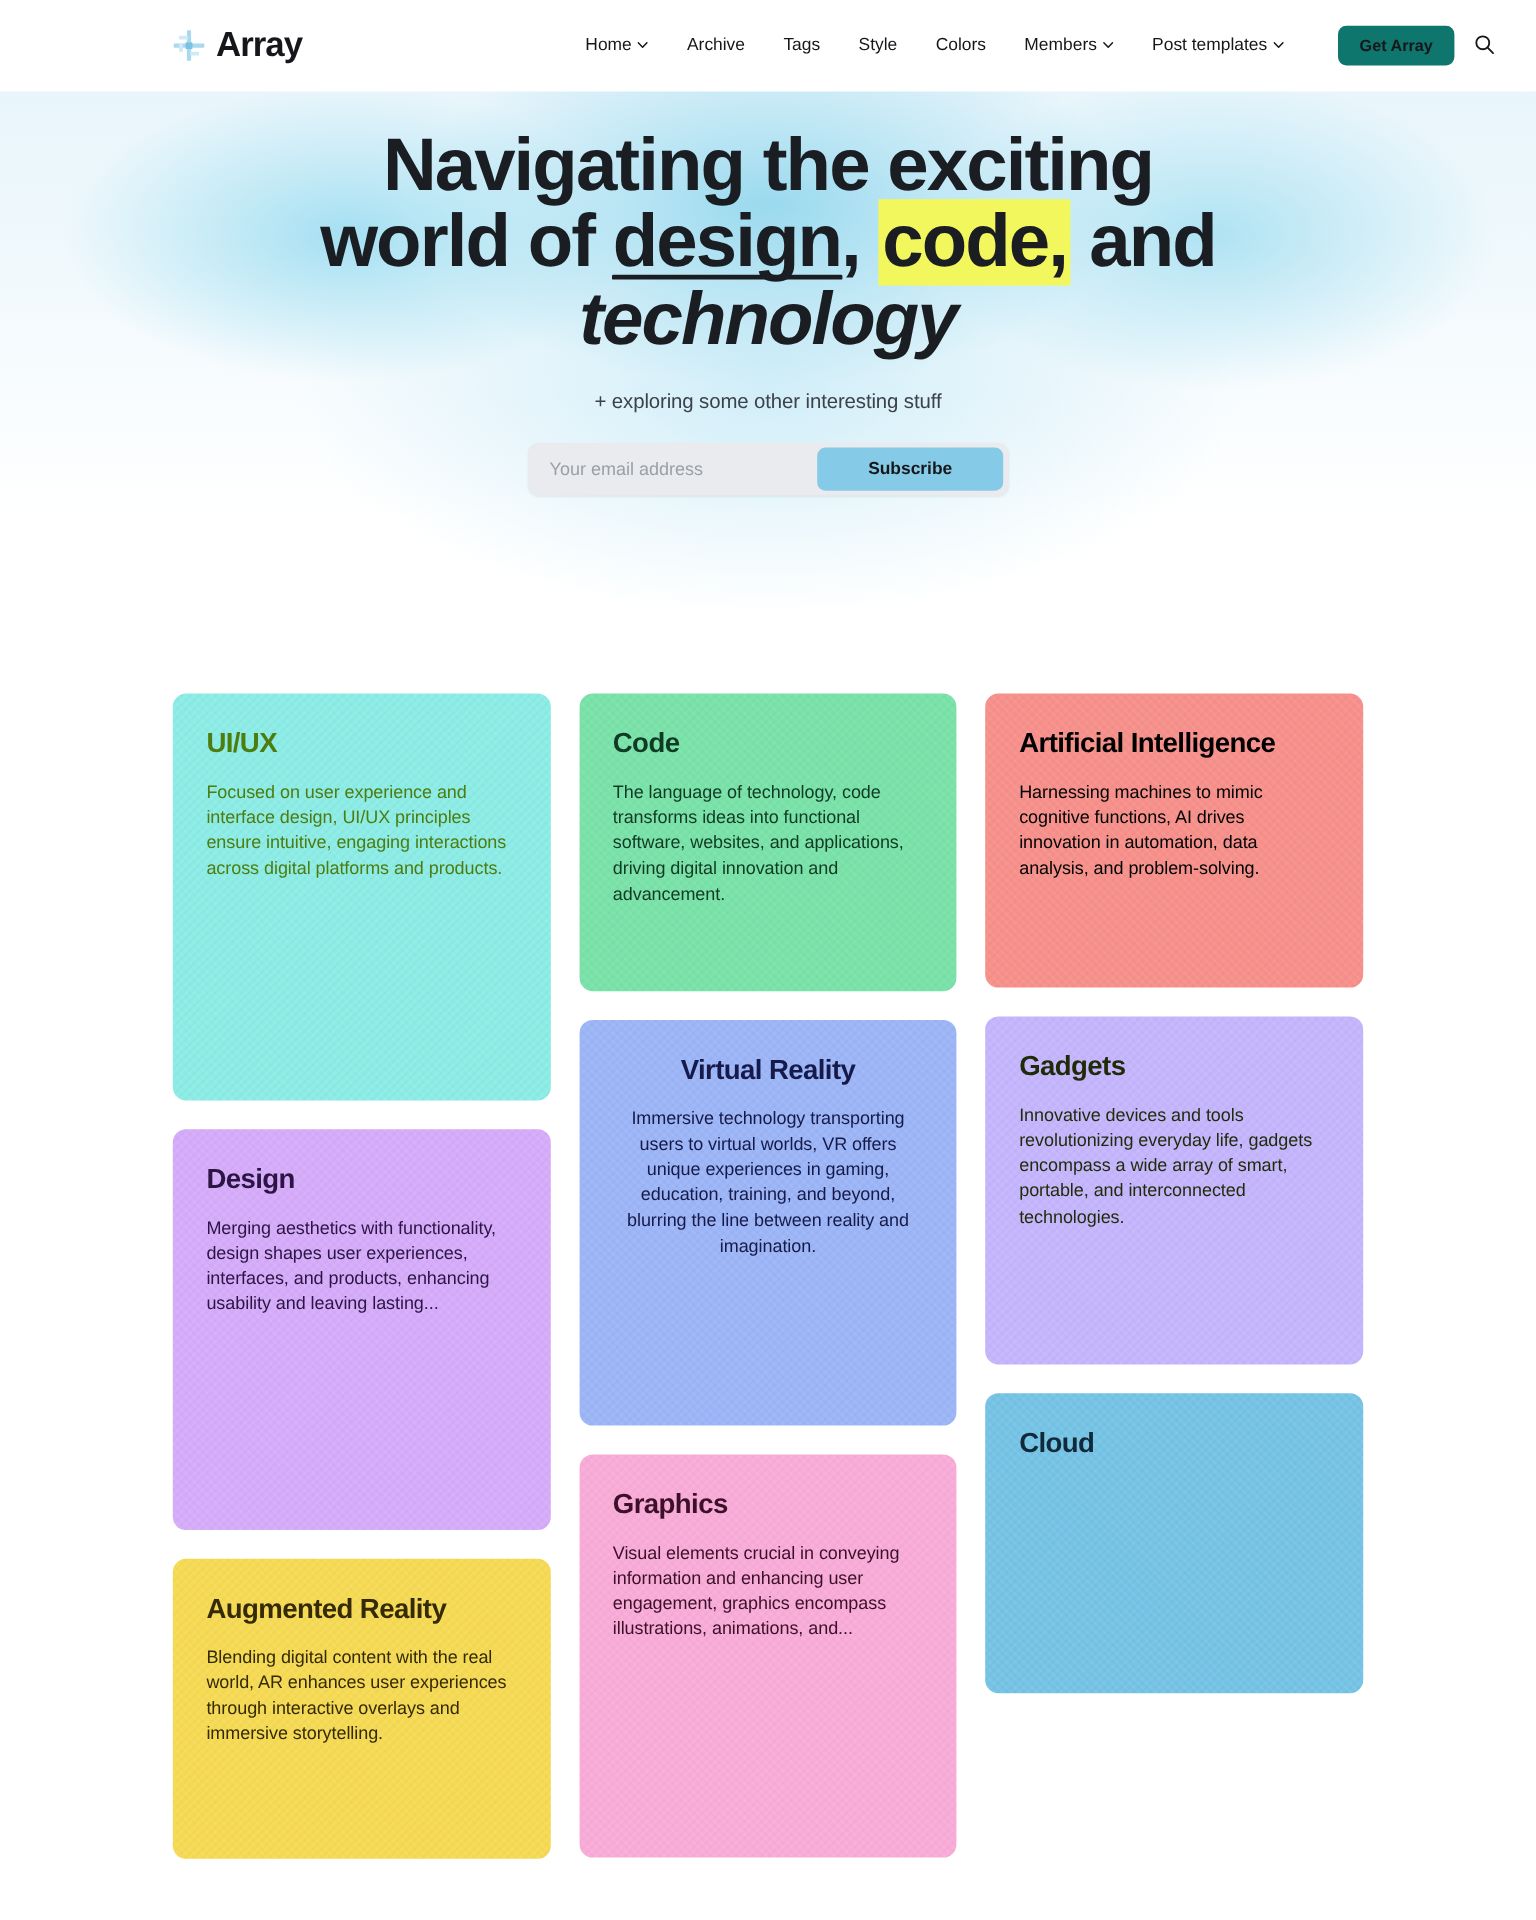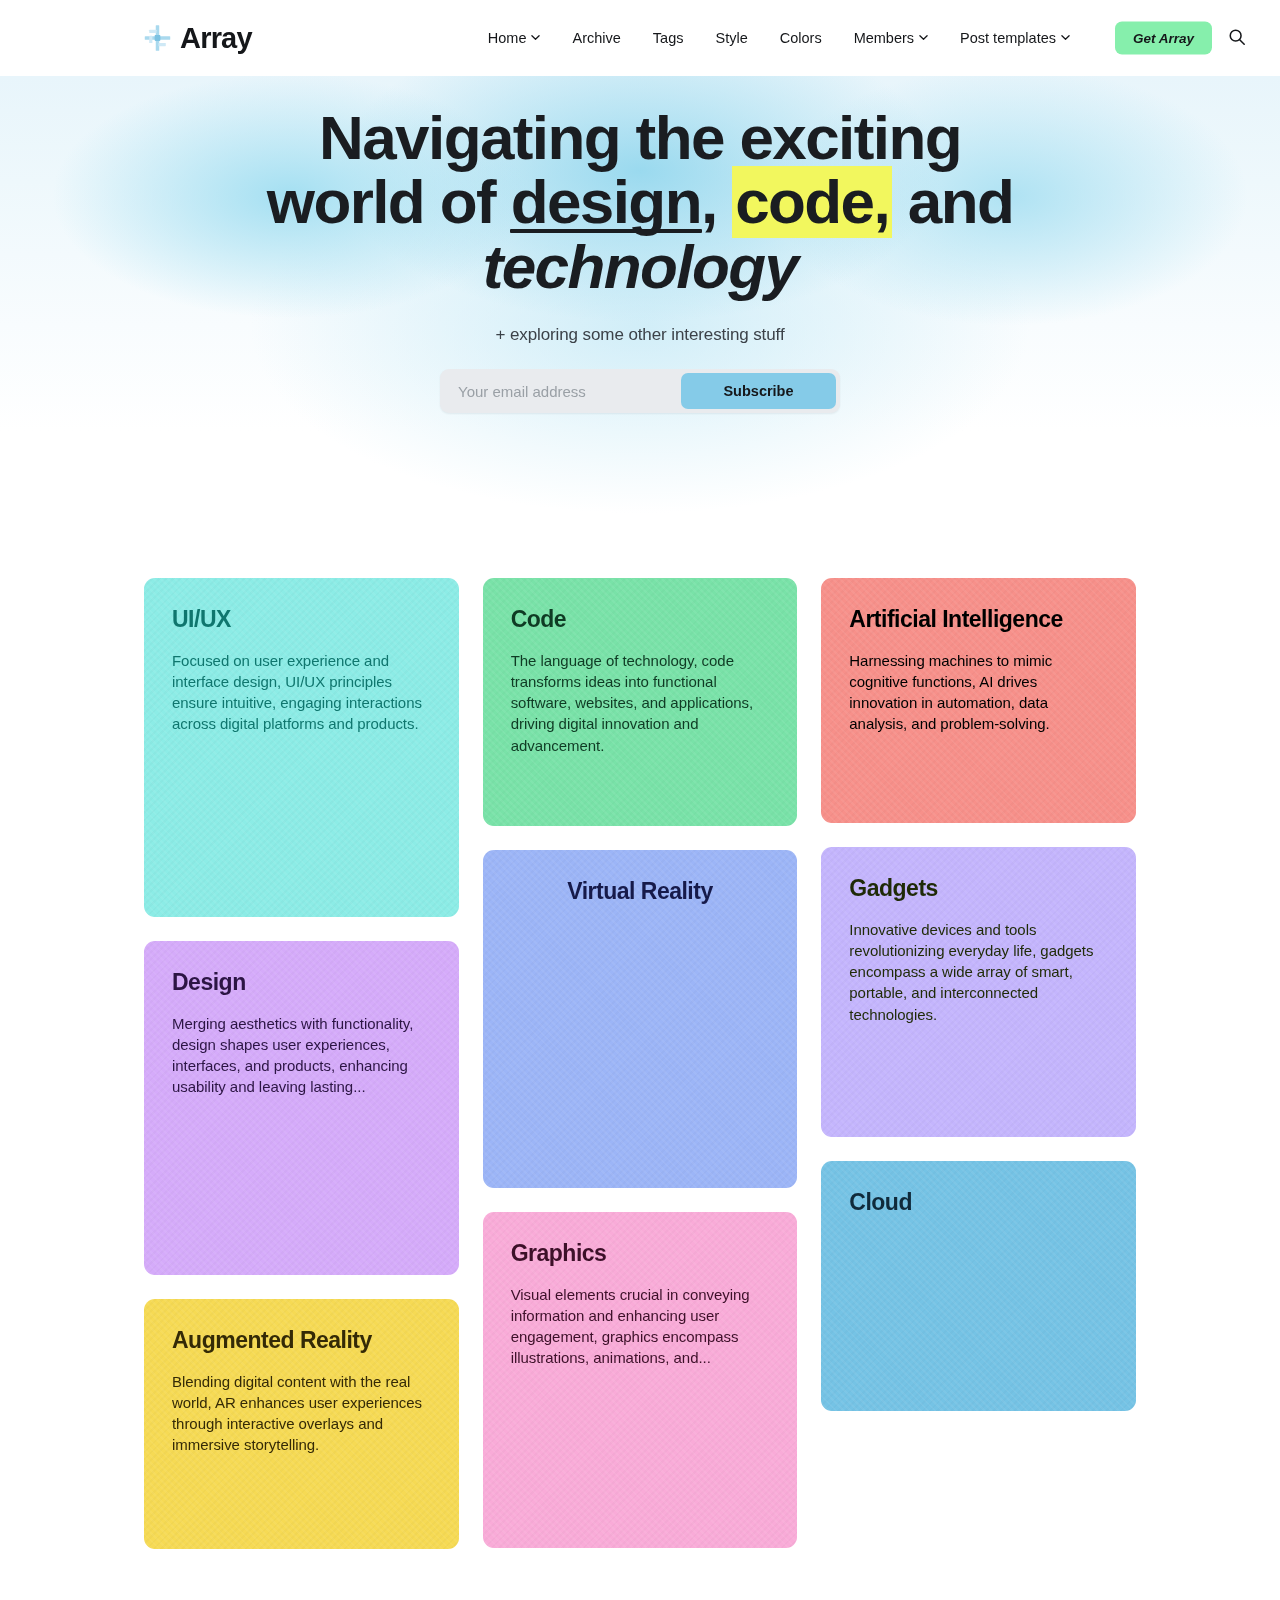--- a/index.html
+++ b/index.html
@@ -32,23 +32,23 @@
   }
   .nav-item{
     display:flex; align-items:center; gap:5px;
     font-size:14.5px; color:#15171a; padding:6px 14px;
     white-space:nowrap; cursor:pointer; text-decoration:none;
   }
   .caret{ display:inline-block; width:9px; height:9px; position:relative; top:-1px;}
   .caret svg{ display:block; }
   .cta{
     position:absolute; right:68px; top:50%; transform:translateY(-50%);
-    background:#86efac; color:#15171a; border:none; border-radius:7px;
+    background:#0f766e; color:#15171a; border:none; border-radius:7px;
     font-size:13.5px; font-weight:700; font-family:inherit;
-    padding:0 18px; height:33px; cursor:pointer; white-space:nowrap;font-style:italic;
+    padding:0 18px; height:33px; cursor:pointer; white-space:nowrap;
   }
   .search-btn{
     position:absolute; right:28px; top:50%; transform:translateY(-50%);
     width:30px; height:30px; border:none; background:transparent; cursor:pointer;
     display:flex; align-items:center; justify-content:center;
   }
 
   
   .hero{
     position:absolute; top:76px; left:0; width:1280px; height:480px;
@@ -220,21 +220,21 @@
       <p class="hero-sub">+ exploring some other interesting stuff</p>
       <form class="subscribe-form">
         <input class="email-input" type="email" placeholder="Your email address" style="">
         <button class="subscribe-btn" type="submit">Subscribe</button>
       </form>
     </div>
   </section>
 
   <main class="grid">
 
-    <a class="card" href="#" style="background: rgb(140, 236, 230); color: #0f766e; min-height: 339px;">
+    <a class="card" href="#" style="background: rgb(140, 236, 230); color: #4d7c0f; min-height: 339px;">
       <div class="card-title">UI/UX</div>
       <div class="card-text">Focused on user experience and interface design, UI/UX principles ensure intuitive, engaging interactions across digital platforms and products.</div>
     </a>
 
     <a class="card" href="#" style="background: rgb(213, 171, 250); color: rgb(44, 21, 68); min-height: 334px;">
       <div class="card-title">Design</div>
       <div class="card-text">Merging aesthetics with functionality, design shapes user experiences, interfaces, and products, enhancing usability and leaving lasting...</div>
     </a>
 
     <a class="card" href="#" style="background: rgb(246, 218, 84); color: rgb(52, 42, 6); min-height: 250px;">
@@ -242,20 +242,21 @@
       <div class="card-text">Blending digital content with the real world, AR enhances user experiences through interactive overlays and immersive storytelling.</div>
     </a>
 
     <a class="card" href="#" style="background: rgb(121, 226, 168); color: rgb(15, 59, 36); min-height: 248px;">
       <div class="card-title">Code</div>
       <div class="card-text">The language of technology, code transforms ideas into functional software, websites, and applications, driving digital innovation and advancement.</div>
     </a>
 
     <a class="card" href="#" style="background: rgb(156, 181, 247); color: rgb(22, 26, 74); min-height: 338px; text-align: center;">
       <div class="card-title">Virtual Reality</div>
+      <div class="card-text">Immersive technology transporting users to virtual worlds, VR offers unique experiences in gaming, education, training, and beyond, blurring the line between reality and imagination.</div>
     </a>
 
     <a class="card" href="#" style="background: rgb(249, 171, 216); color: rgb(61, 16, 41); min-height: 336px;">
       <div class="card-title">Graphics</div>
       <div class="card-text">Visual elements crucial in conveying information and enhancing user engagement, graphics encompass illustrations, animations, and...</div>
     </a>
 
     <a class="card" href="#" style="background: rgb(247, 144, 138); color: #000000; min-height: 245px;">
       <div class="card-title">Artificial Intelligence</div>
       <div class="card-text">Harnessing machines to mimic cognitive functions, AI drives innovation in automation, data analysis, and problem-solving.</div>

